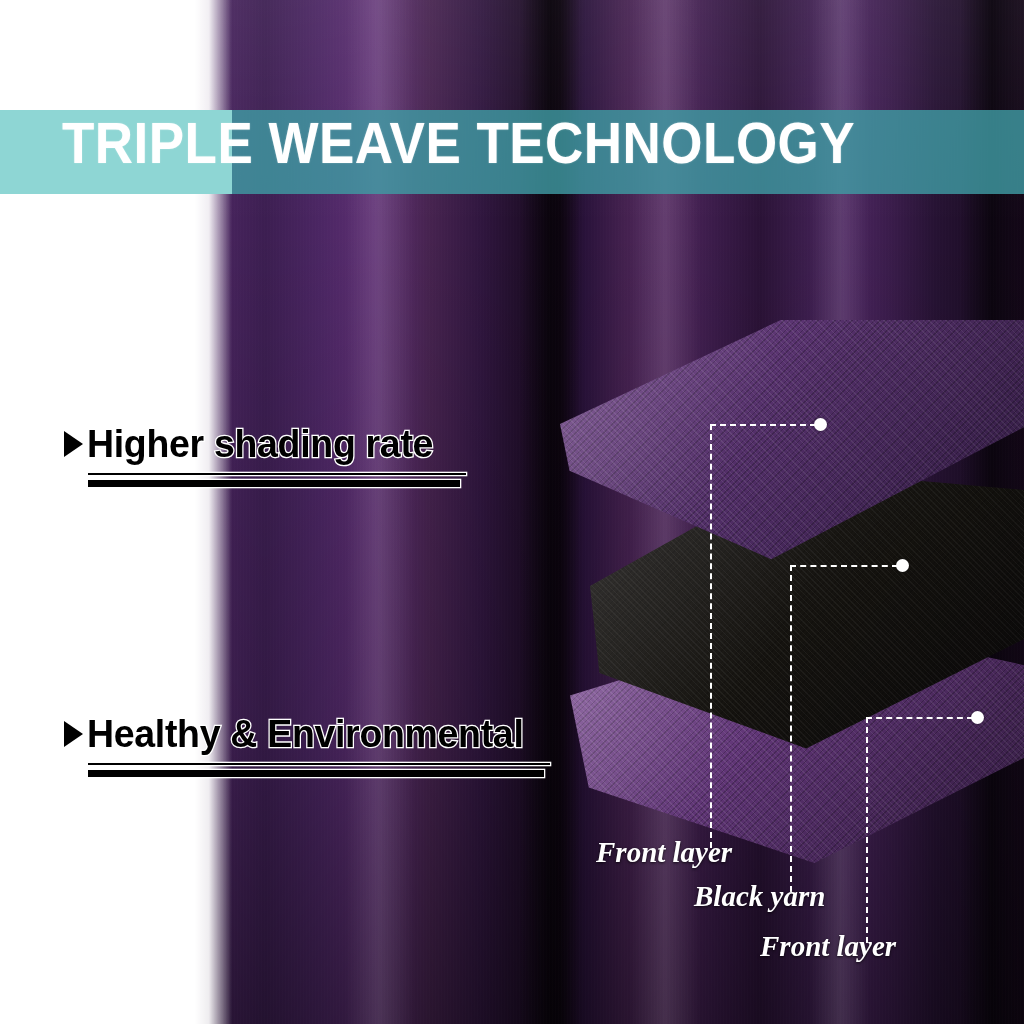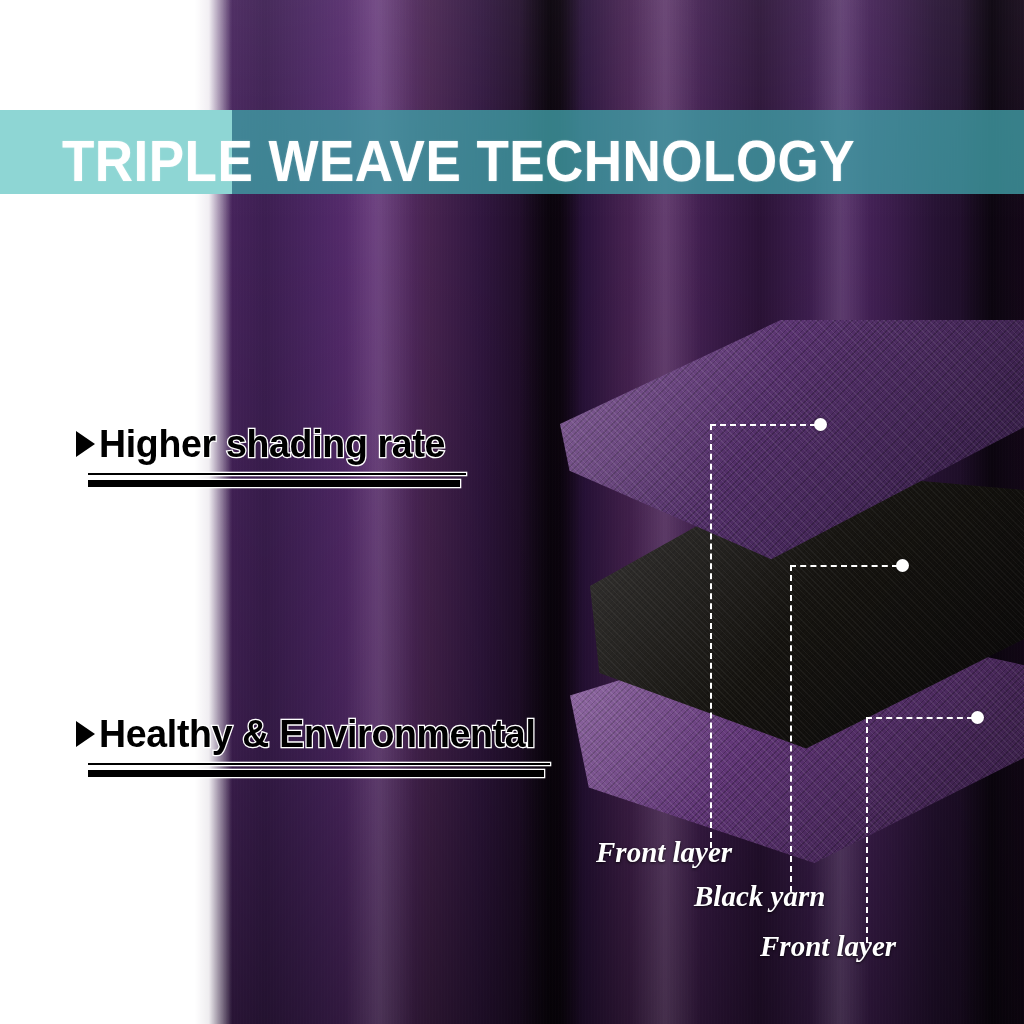--- a/index.html
+++ b/index.html
@@ -55,39 +55,39 @@
 
   
   .white-panel{
     position:absolute;left:0;top:0;width:232px;height:1024px;
     background:linear-gradient(to right,#ffffff 0%,#ffffff 84%,rgba(255,255,255,0.92) 90%,rgba(255,255,255,0) 100%);
   }
 
   
   .banner{
     position:absolute;left:0;top:110px;width:1024px;height:84px;
-    display:flex;align-items:flex-end;
+    display:flex;align-items:flex-start;
   }
   .banner-fill{position:absolute;inset:0;background:#3f9aa2;opacity:.82;}
   .banner-fill.light{
     position:absolute;left:0;top:0;width:232px;height:84px;
     background:#8ed6d4;opacity:1;
   }
   .banner-title{
     position:relative;z-index:3;color:#ffffff;
     font-family:"Liberation Sans",sans-serif;
     font-weight:bold;font-size:57px;letter-spacing:0.5px;
     transform:scaleX(.93);transform-origin:left center;
     margin-left:62px;white-space:nowrap;
     text-shadow:0 0 2px rgba(255,255,255,.35);
   }
 
   
   .feature{position:absolute;left:64px;}
-  .feature-row{display:flex;align-items:center;white-space:nowrap;margin-left:12px;}
+  .feature-row{display:flex;align-items:center;white-space:nowrap;}
   .bullet-tri{
     width:0;height:0;flex:0 0 auto;
     border-top:13px solid transparent;border-bottom:13px solid transparent;
     border-left:19px solid #000;
     filter:drop-shadow(0 0 1.4px #fff) drop-shadow(0 0 1.4px #fff);
     margin-right:4px;
   }
   .feature-text{
     font-family:"Liberation Sans",sans-serif;
     font-weight:bold;font-size:39px;color:#000;

